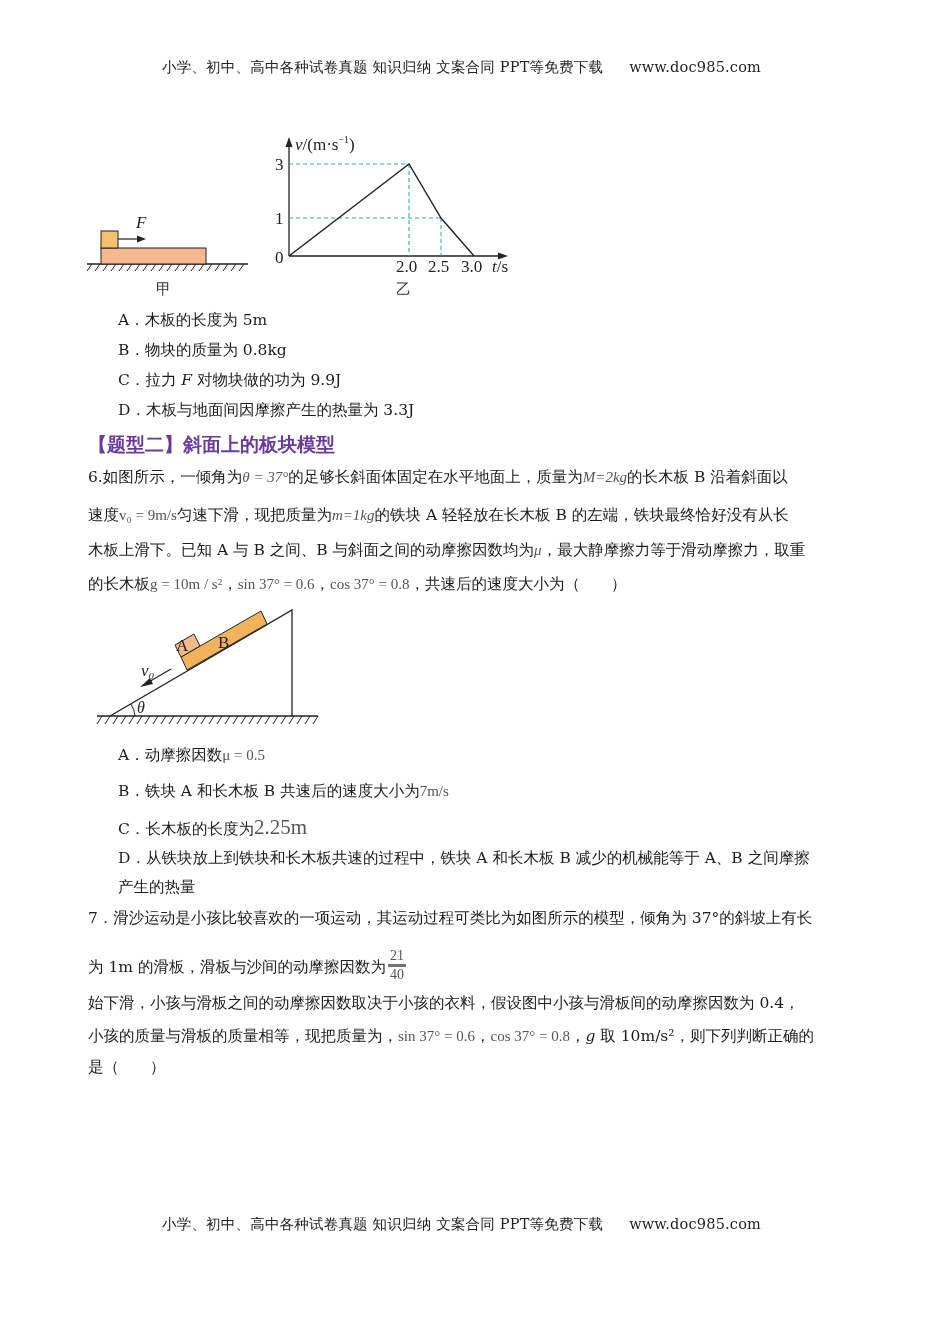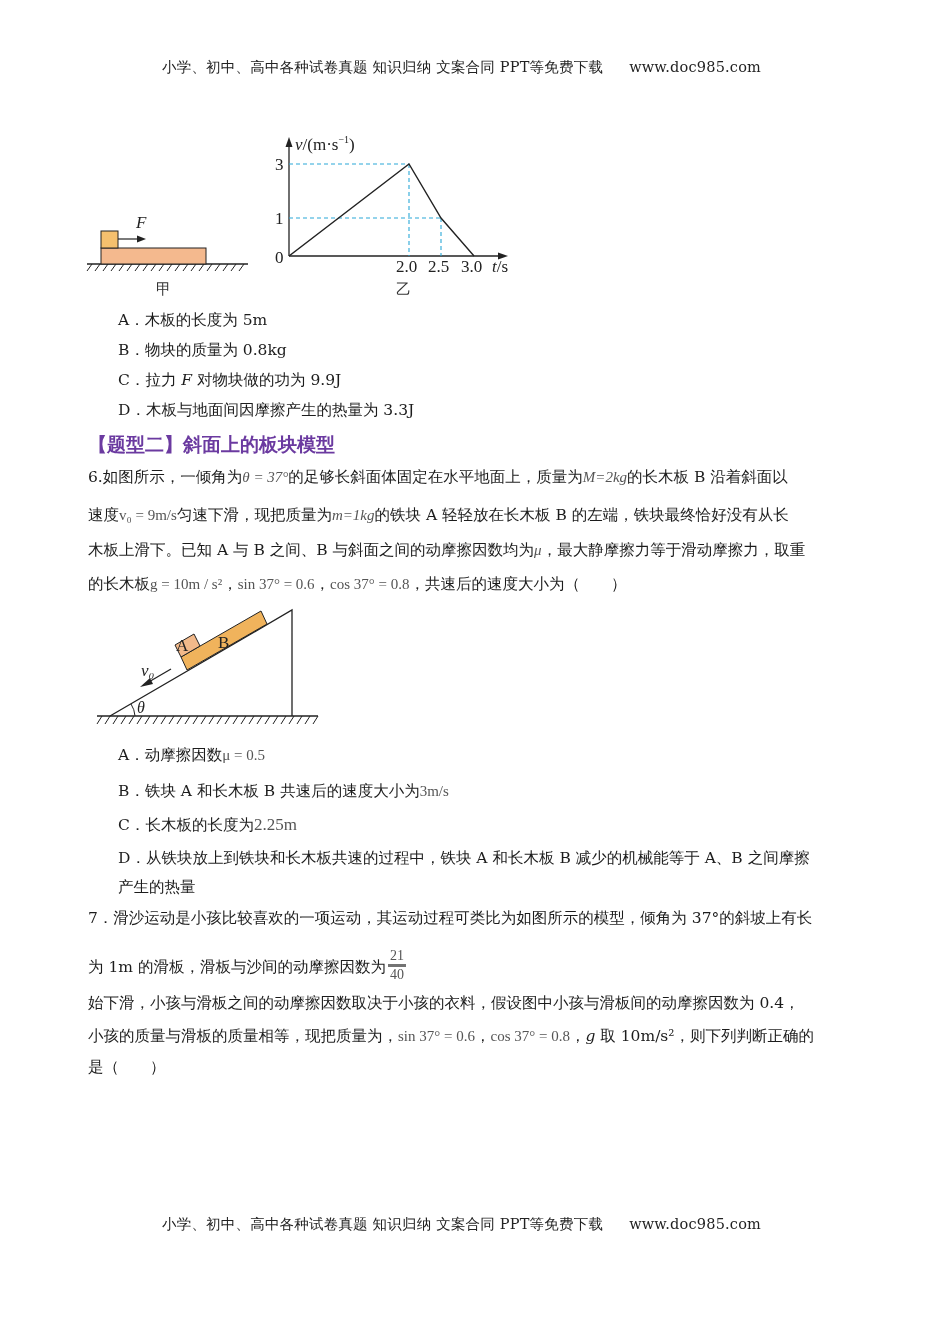--- a/index.html
+++ b/index.html
@@ -159,24 +159,24 @@
   </g>
   <text x="141" y="676" font-size="17" font-style="italic" fill="#222">v₀</text>
   <path d="M 135 716 A 25 25 0 0 0 131 704" fill="none" stroke="#222" stroke-width="1"></path>
   <text x="137" y="713" font-size="16" font-style="italic" fill="#222">θ</text>
 </svg>
 
 <div class="line opt" style="top:745px;">
   <span>A．</span><span>动摩擦因数</span><span class="math">μ = 0.5</span>
 </div>
 <div class="line opt" style="top:781px;">
-  <span>B．</span><span>铁块 A 和长木板 B 共速后的速度大小为</span><span class="math">3m/s</span>
+  <span>B．</span><span>铁块 A 和长木板 B 共速后的速度大小为</span><span class="math">7m/s</span>
 </div>
 <div class="line opt" style="top:815px;">
-  <span>C．</span><span>长木板的长度为</span><span class="math" style="font-size:17px;">2.25m</span>
+  <span>C．</span><span>长木板的长度为</span><span class="math" style="font-size:21px;">2.25m</span>
 </div>
 <div class="line opt" style="top:848px;">
   <span>D．</span><span>从铁块放上到铁块和长木板共速的过程中，铁块 A 和长木板 B 减少的机械能等于 A、B 之间摩擦</span>
 </div>
 <div class="line" style="left:118px; top:877px;">产生的热量</div>
 
 <div class="line" style="left:88px; top:908px;">7．滑沙运动是小孩比较喜欢的一项运动，其运动过程可类比为如图所示的模型，倾角为 37°的斜坡上有长</div>
 <div class="line" style="left:88px; top:950px;">
   <span>为 1m 的滑板，滑板与沙间的动摩擦因数为</span><span class="frac"><span class="num">21</span><span class="den">40</span></span>
 </div>

